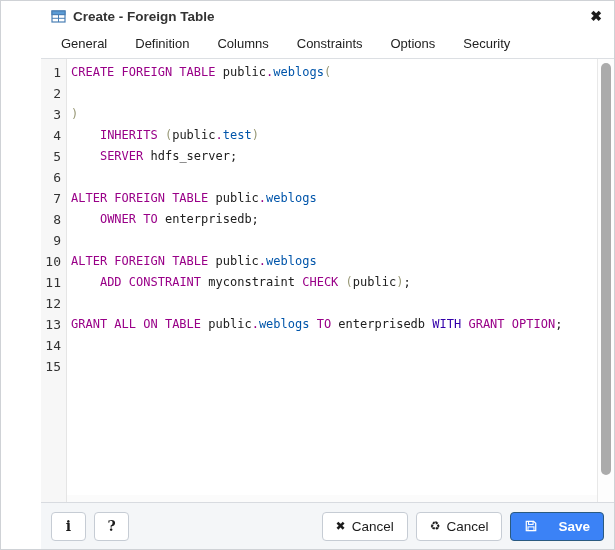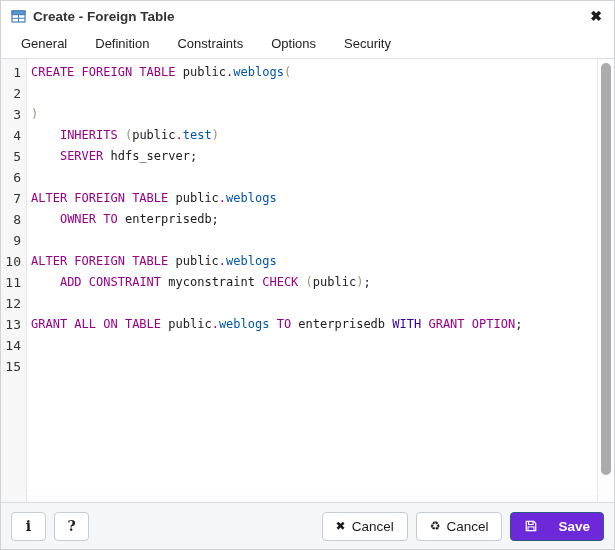--- a/index.html
+++ b/index.html
@@ -1,17 +1,17 @@
 <!DOCTYPE html>
 <html><head>
 <meta charset="utf-8">
 <style>
   * { margin:0; padding:0; box-sizing:border-box; }
   html,body { width:615px; height:550px; background:#fff; font-family:"Liberation Sans", sans-serif; }
-  .dialog { width:615px; height:550px; border:1px solid #cfd2d6; background:#fff; display:flex; flex-direction:column; overflow:hidden; }
+  .dialog { width:615px; height:550px; border:1px solid #cfd2d6; background:#fff; display:flex; flex-direction:column; overflow:hidden;padding-left:40px; }
 
   
   .titlebar { height:30px; display:flex; align-items:center; padding:0 10px; background:#fff; flex:0 0 auto; }
   .title-icon { width:15px; height:15px; display:inline-flex; margin-right:7px; }
   .title { font-size:13.5px; font-weight:700; color:#333; flex:1; }
   .close { font-size:14px; font-weight:700; color:#1b1b1b; cursor:pointer; padding:0 2px; }
 
   
   .tabbar { height:28px; display:flex; align-items:flex-start; padding:0 6px; border-bottom:1px solid #dcdfe3; background:#fff; flex:0 0 auto; }
   .tab { font-size:13px; color:#222; padding:5px 8px 7px 8px; margin:0 6px; cursor:pointer; position:relative; }
@@ -37,21 +37,21 @@
 
   
   .footer { height:47px; flex:0 0 auto; background:#f4f6f8; border-top:1px solid #d8dbe0; display:flex; align-items:center; padding:0 10px; gap:8px; }
   button { font-family:"Liberation Sans", sans-serif; cursor:pointer; }
   .sq { width:35px; height:29px; background:#fff; border:1px solid #c6ccd4; border-radius:4px;
         font-family:"DejaVu Serif", serif; font-weight:700; font-size:14px; color:#1b1b1b; }
   .spacer { flex:1; }
   .btn { height:29px; display:inline-flex; align-items:center; gap:6px; padding:0 13px; background:#fff;
          border:1px solid #c6ccd4; border-radius:4px; font-size:13.5px; color:#1b1b1b; }
   .btn .bicon { font-size:12px; }
-  .btn.save { background:#6d28d9; border-color:#2a5a80; color:#fff; font-weight:700;gap:20px; }
+  .btn.save { background:#3b82f6; border-color:#2a5a80; color:#fff; font-weight:700;gap:20px; }
 </style>
 </head>
 <body>
 
 <div class="dialog">
 
   <div class="titlebar">
     <span class="title-icon">
       <svg viewBox="0 0 15 15" width="15" height="15">
         <rect x="1" y="2" width="13" height="11" fill="#ffffff" stroke="#4a7fb5" stroke-width="1.2"></rect>
@@ -60,20 +60,21 @@
         <line x1="1" y1="9.3" x2="14" y2="9.3" stroke="#4a7fb5" stroke-width="1"></line>
       </svg>
     </span>
     <span class="title">Create - Foreign Table</span>
     <span class="close">✖</span>
   </div>
 
   <div class="tabbar" id="tabbar">
       <div class="tab">General</div>
       <div class="tab">Definition</div>
+      <div class="tab">Columns</div>
       <div class="tab">Constraints</div>
       <div class="tab">Options</div>
       <div class="tab">Security</div>
       <div class="tab active">SQL</div>
     </div>
 
   <div class="editor">
     <div class="gutter" id="gutter">
         <div>1</div>
         <div>2</div>

